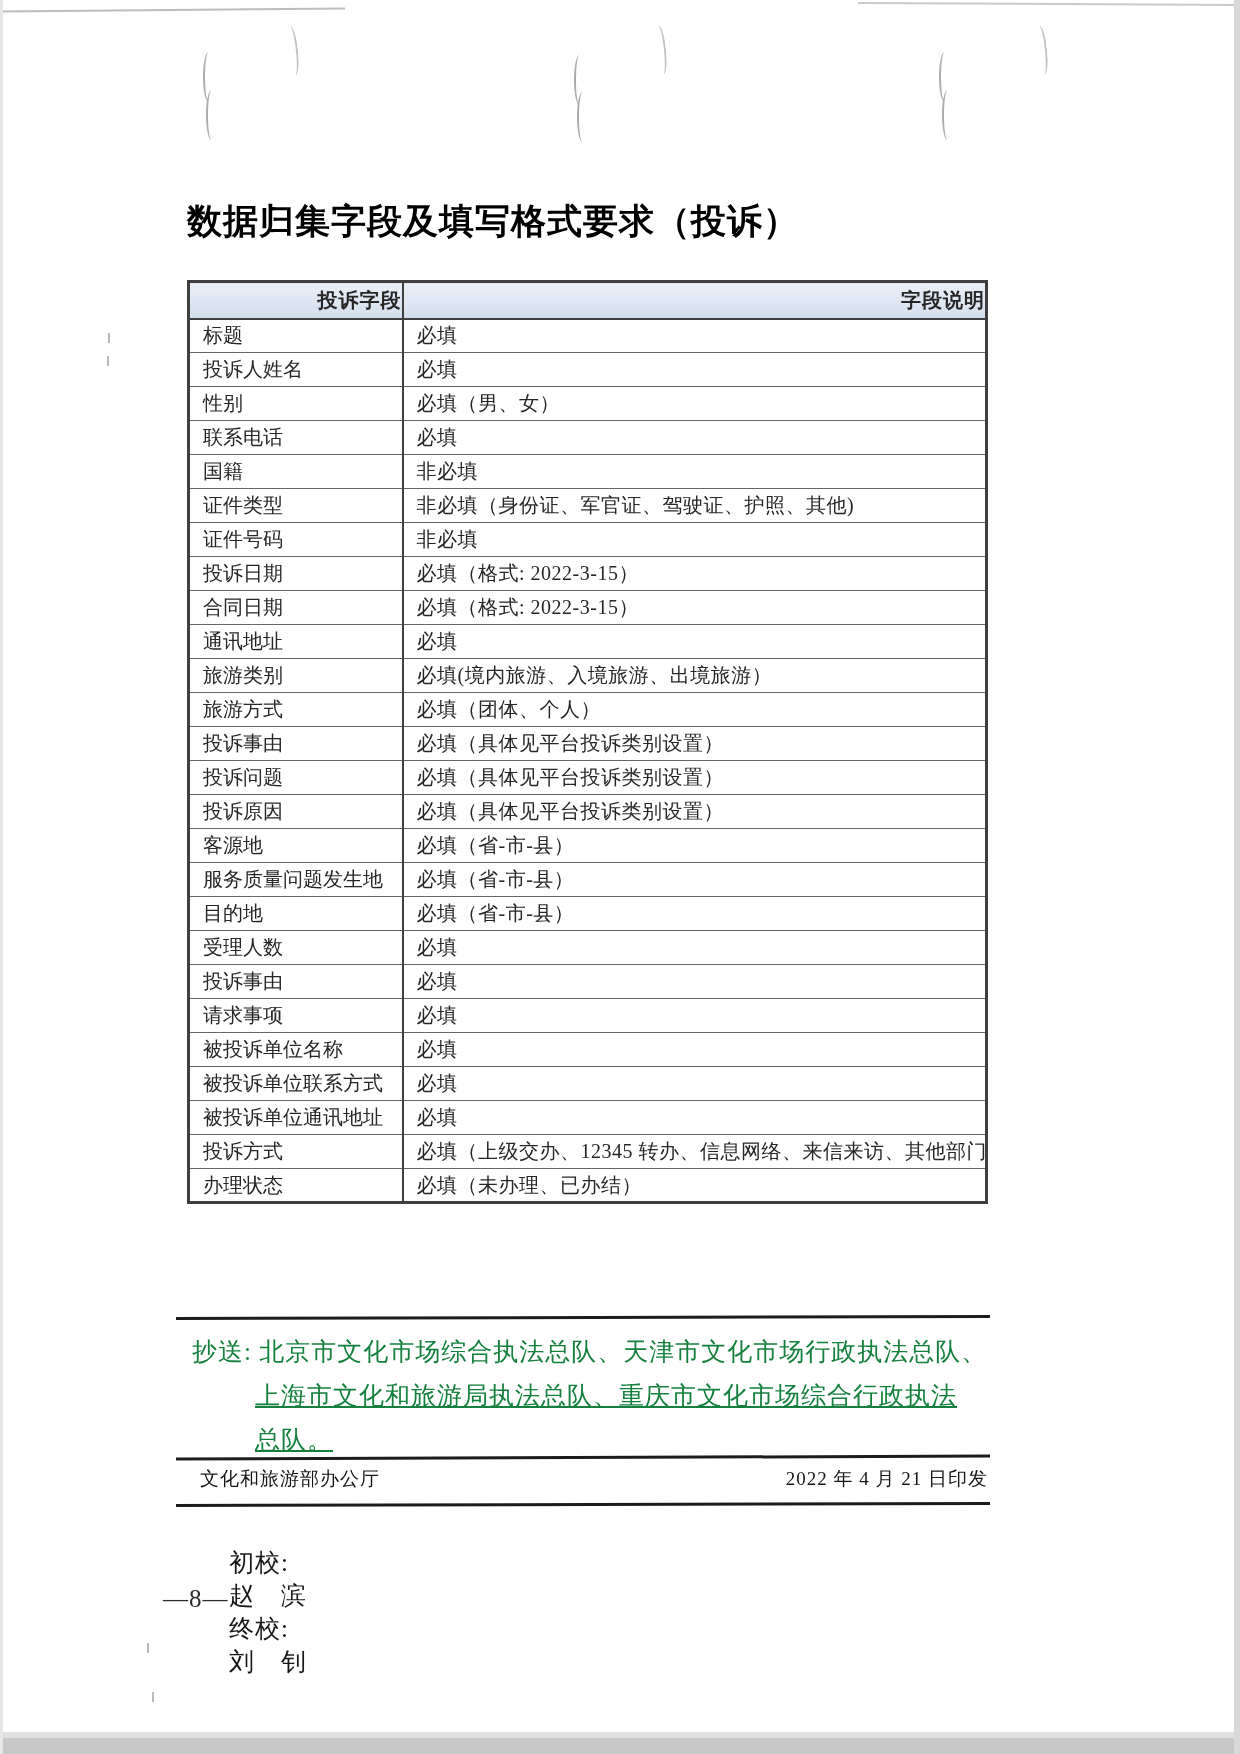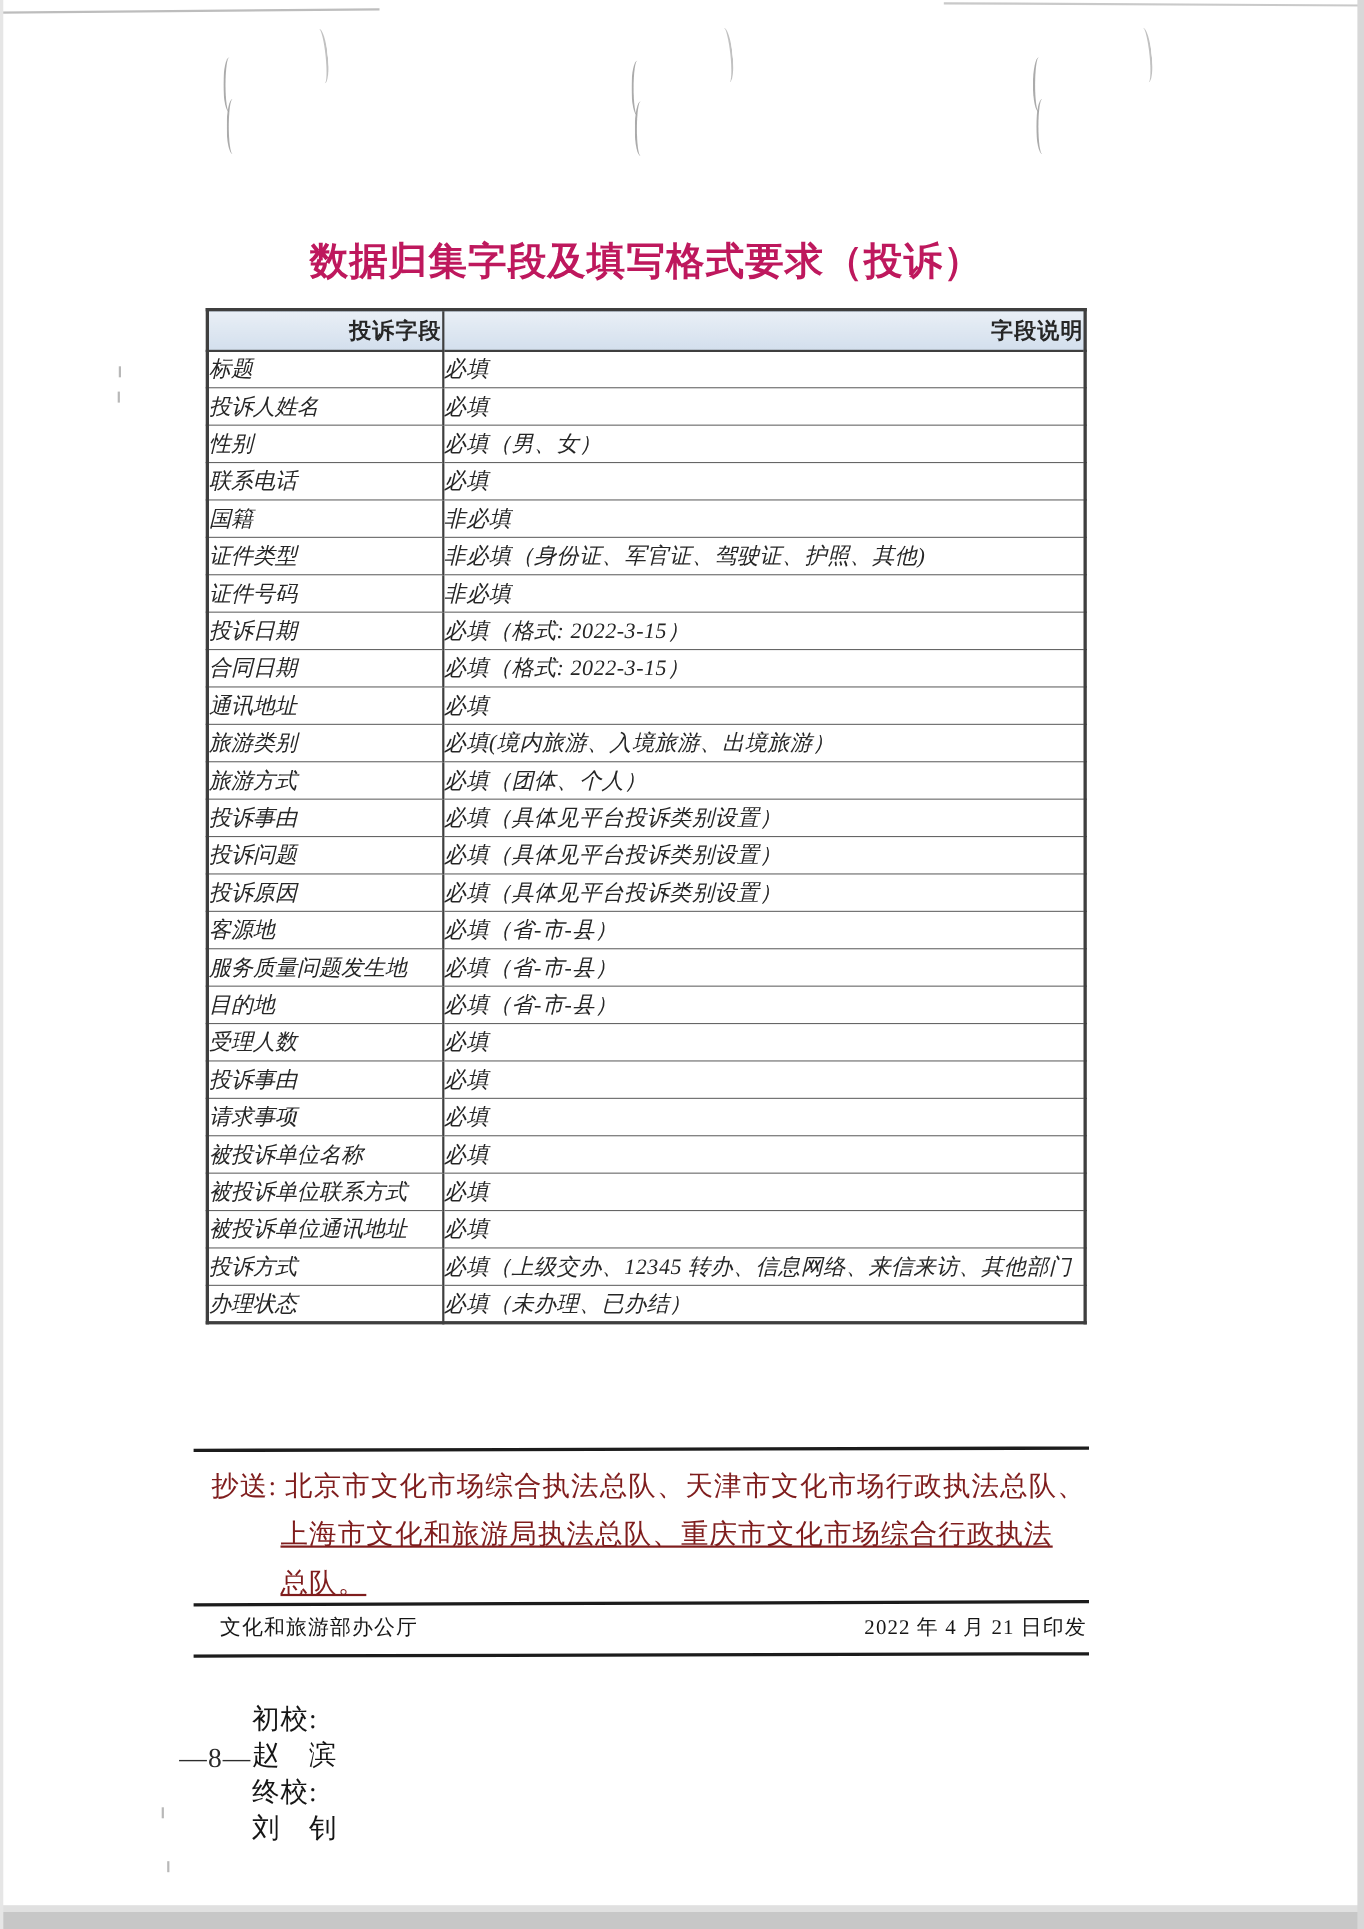--- a/index.html
+++ b/index.html
@@ -29,59 +29,58 @@
   .edge-left{position:absolute;top:0;left:0;width:3px;height:100%;background:#e6e6e6;}
   .edge-top-line{position:absolute;top:9px;left:0;width:345px;height:2px;background:#bdbdbd;transform:rotate(-0.5deg);}
   .edge-top-line2{position:absolute;top:3px;left:858px;width:382px;height:2px;background:#c9c9c9;transform:rotate(0.3deg);}
   
   .arc{position:absolute;width:11px;height:50px;border-left:2px solid #8f8f8f;
        border-radius:50% 0 0 50% / 50% 0 0 50%;opacity:.75;}
   .arc.r{transform:scaleX(-1) rotate(6deg);opacity:.55;}
   .tick{position:absolute;width:2px;height:10px;background:#9a9a9a;opacity:.7;}
 
   .doc-title{
-    position:absolute;left:187px;top:214px;width:801px;
-    text-align:center;
+    position:absolute;left:187px;top:198px;width:801px;
+    text-align:left;
     font-family:"Liberation Sans","DejaVu Sans",sans-serif;
-    font-weight:700;font-size:35px;letter-spacing:1px;color:#be185d;
+    font-weight:700;font-size:35px;letter-spacing:1px;color:#000000;
   }
 
   table.fields{
     position:absolute;left:187px;top:280px;width:801px;
     border-collapse:collapse;table-layout:fixed;
     border:3px solid var(--border-dark);
     font-size:20px;color:#262626;
   }
   table.fields col.c1{width:214px;}
   table.fields th{
     height:37px;
     background:linear-gradient(180deg,var(--header-bg-top),var(--header-bg-bot));
     border-bottom:2px solid var(--border-dark);
     font-weight:700;font-size:20px;text-align:right;
     letter-spacing:1px;
   }
   table.fields th:first-child,
   table.fields td:first-child{border-right:2px solid var(--border-dark);}
   table.fields td{
-    height:34px;padding:0 0;
+    height:34px;padding:0 13px;
     border-top:1px solid var(--border-thin);
     white-space:nowrap;overflow:hidden;
     vertical-align:middle;
-    font-style:italic;
   }
   table.fields td.desc{letter-spacing:.5px;}
 
   .rule{position:absolute;height:3px;background:#1c1c1c;}
   .rule1{left:176px;top:1316px;width:814px;transform:rotate(-0.15deg);}
   .rule2{left:176px;top:1456px;width:814px;transform:rotate(-0.2deg);}
   .rule3{left:176px;top:1503px;width:814px;transform:rotate(-0.15deg);}
 
   .cc-block{
     position:absolute;left:192px;top:1330px;width:830px;
-    font-size:25px;line-height:44px;color:#7f1d1d;letter-spacing:1px;
+    font-size:25px;line-height:44px;color:#15803d;letter-spacing:1px;
     white-space:nowrap;
   }
   .cc-block .cont{padding-left:63px;text-decoration:underline;}
 
   .issuer-row{
     position:absolute;left:200px;top:1466px;width:788px;
     display:flex;justify-content:space-between;
     font-size:19px;letter-spacing:1px;color:#161616;white-space:nowrap;
   }
   .proof-row{

